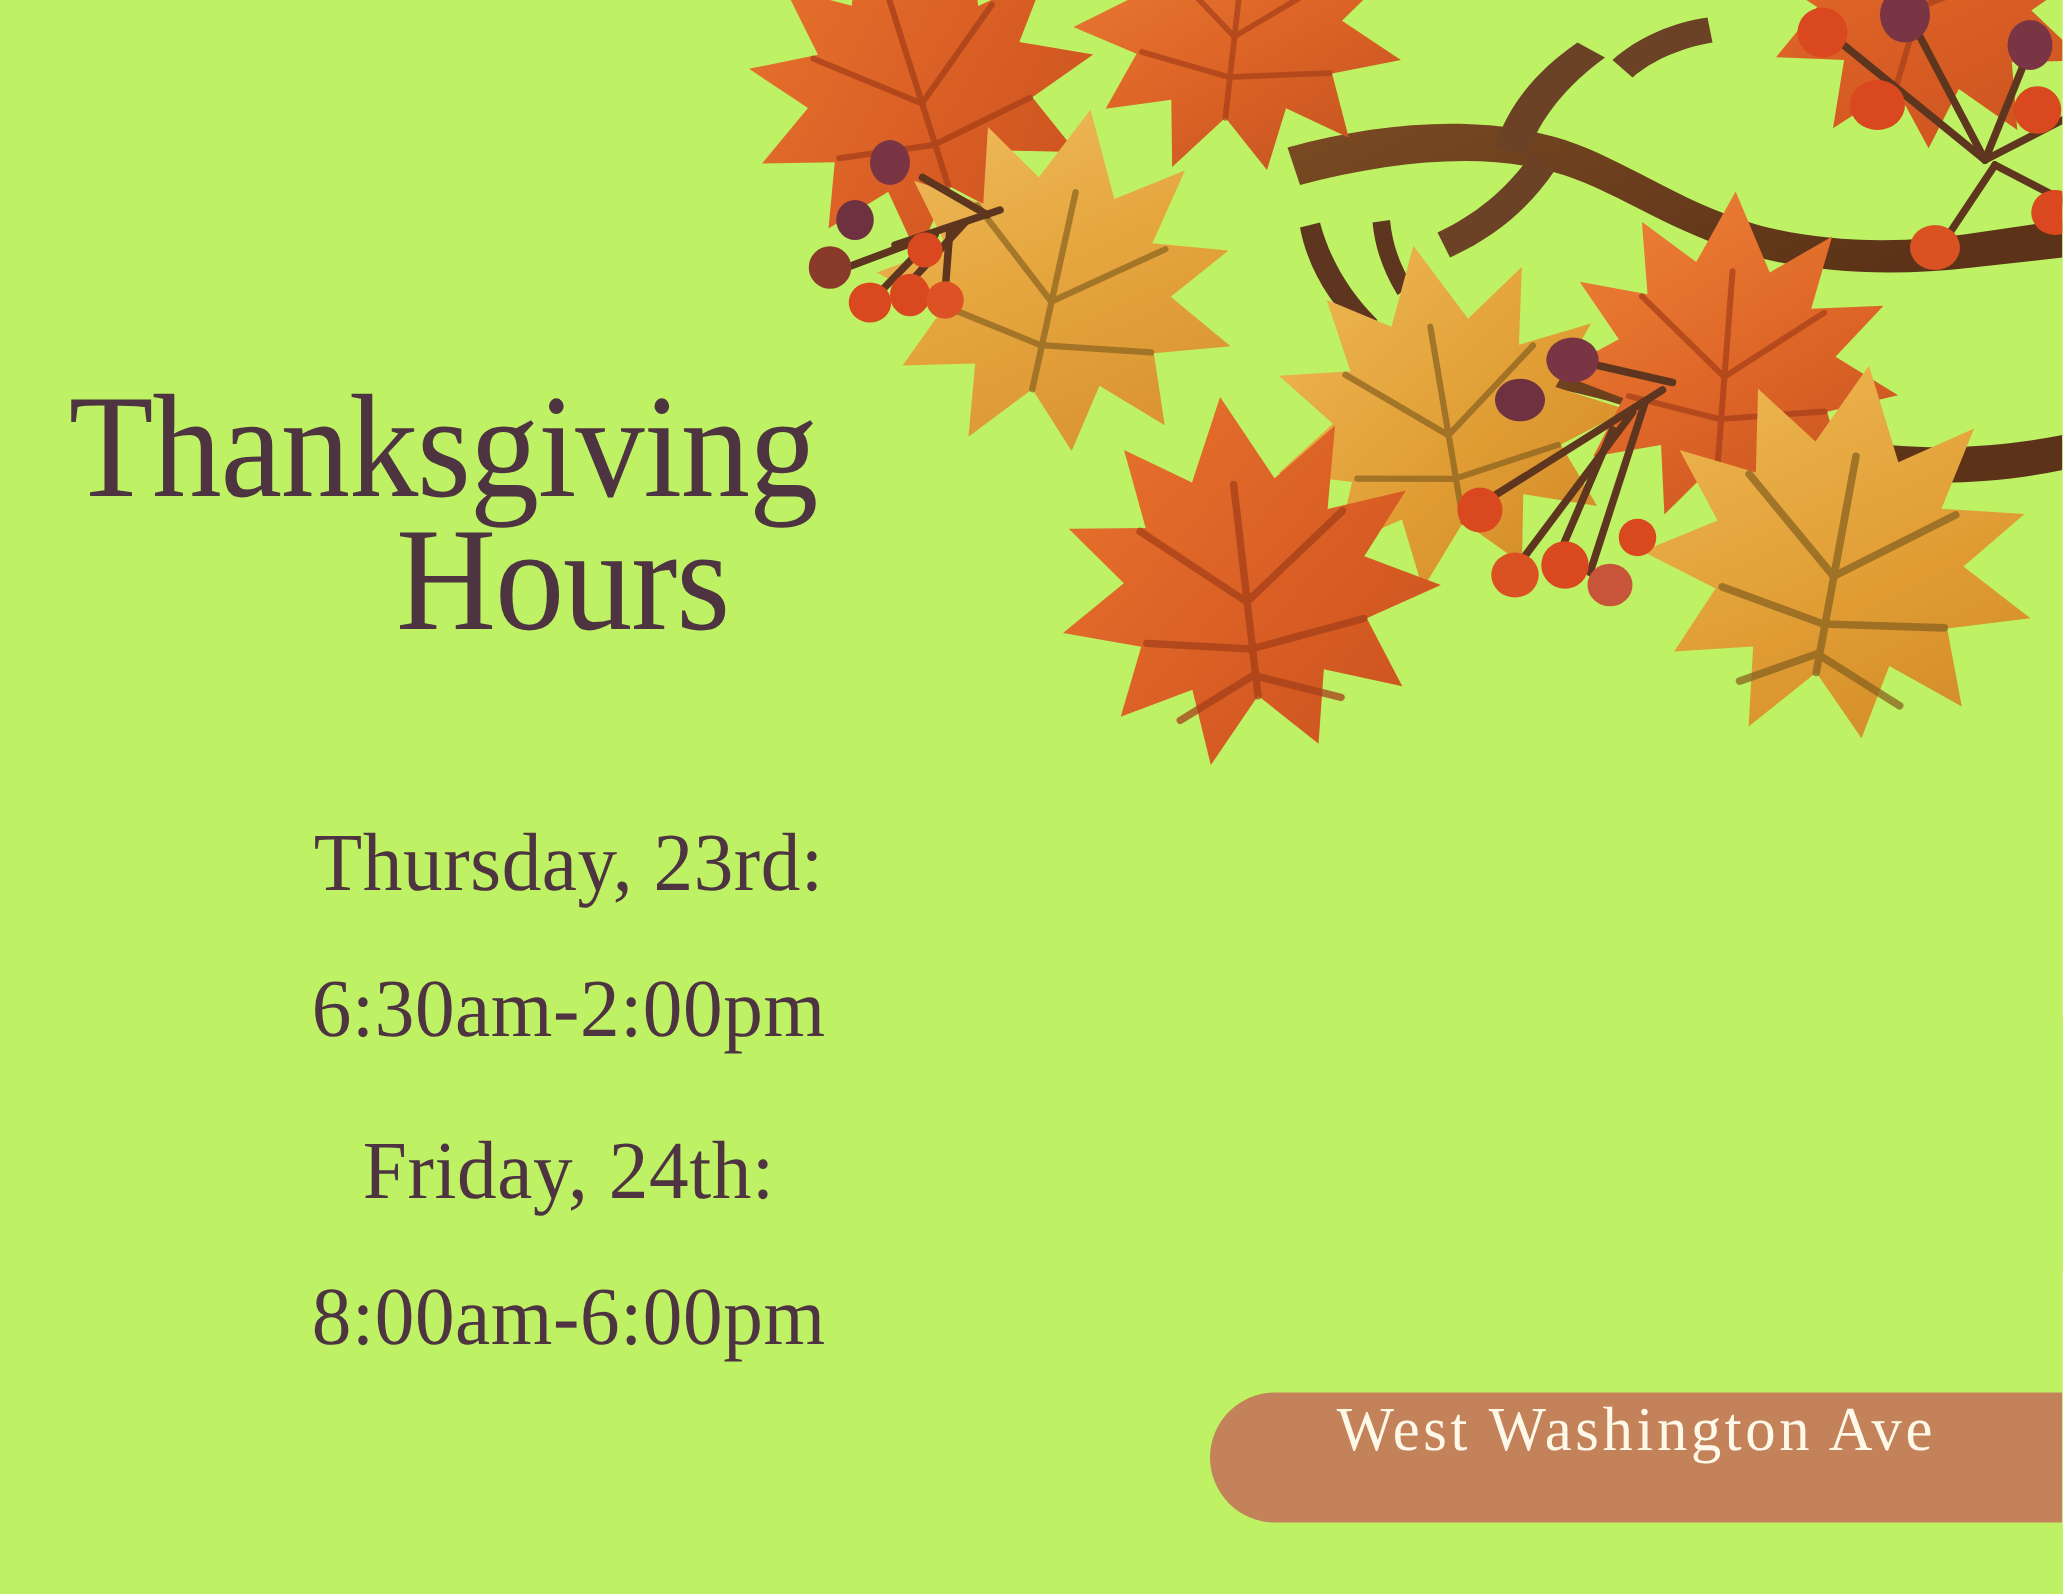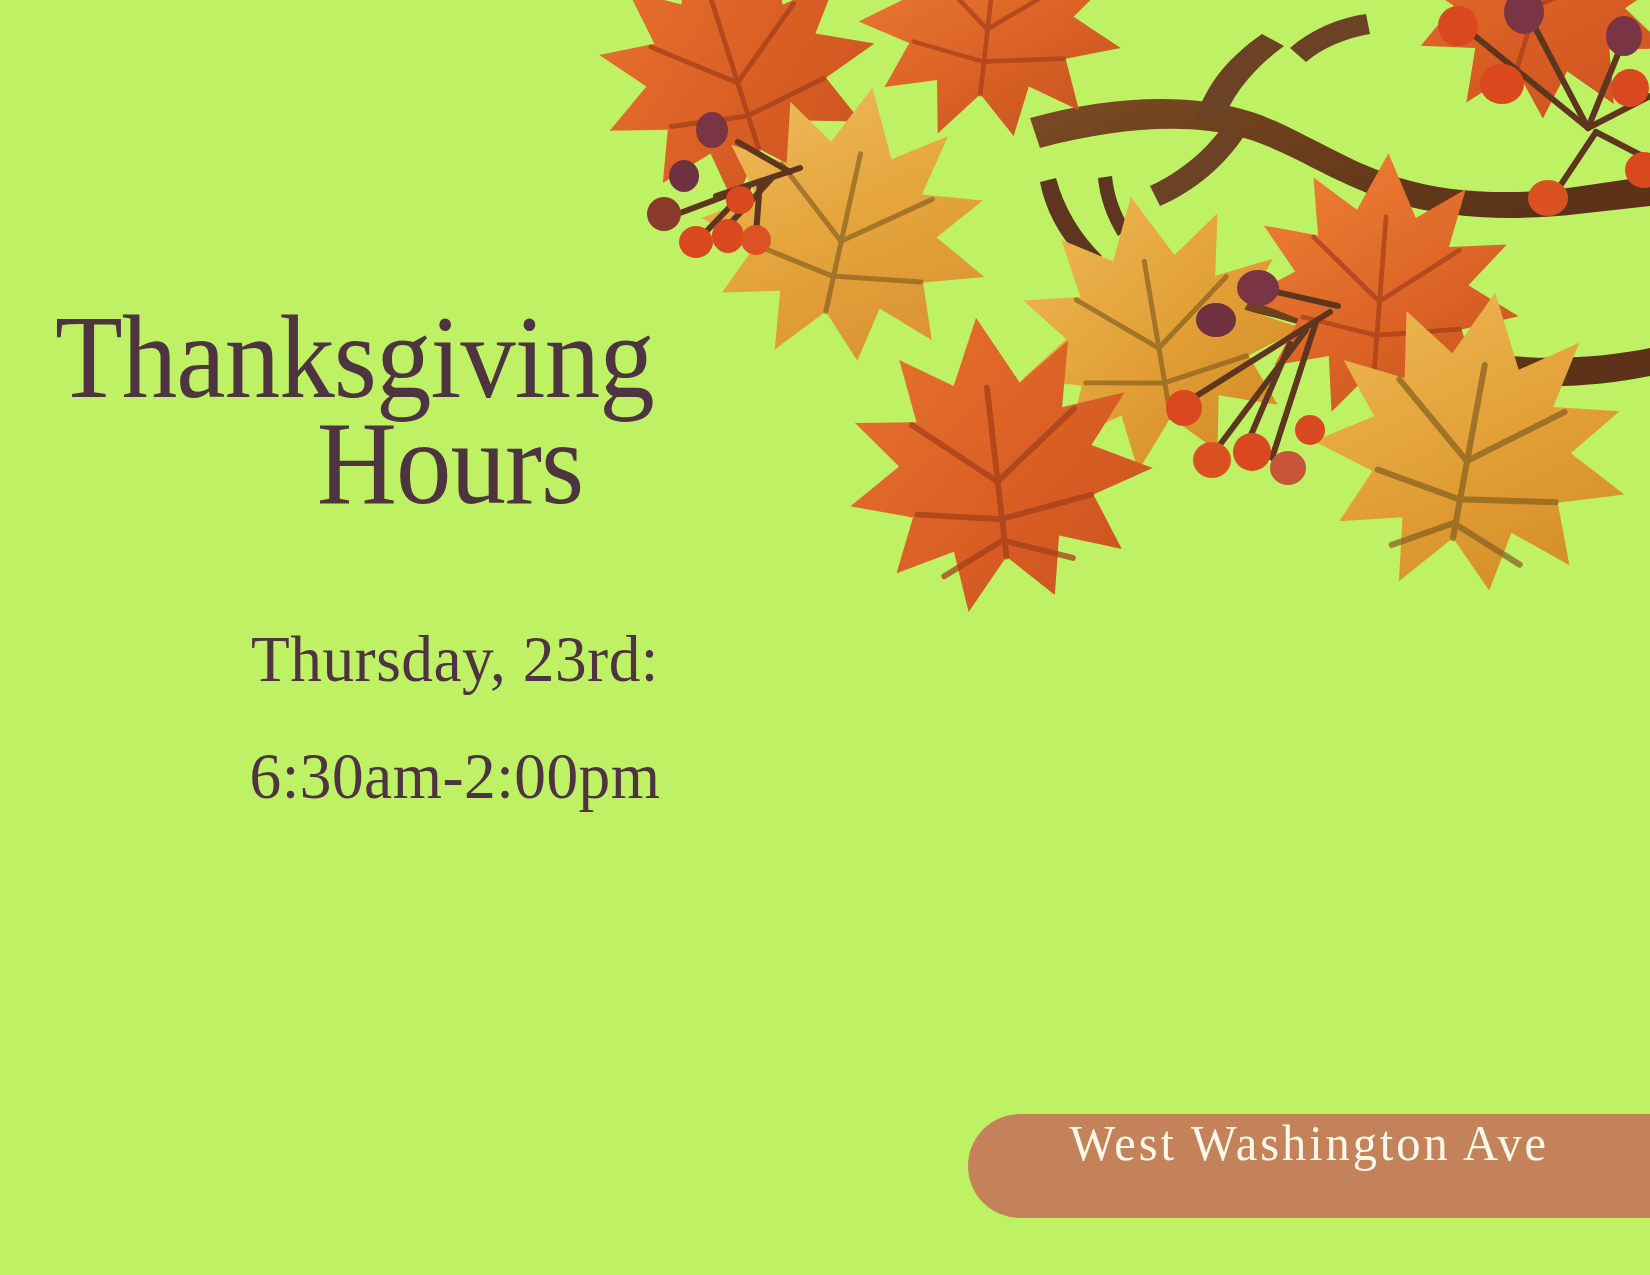--- a/index.html
+++ b/index.html
@@ -18,21 +18,21 @@
     font-family:"Liberation Serif", serif;
     font-size:118px;line-height:0.90;
     font-weight:400;
     letter-spacing:-1px;
     text-align:center;
   }
   #title .l1{display:block;text-align:left;transform:scaleX(0.94);transform-origin:left center;}
   #title .l2{display:block;text-align:center;transform:scaleX(0.94);}
 
   .hours-block{position:absolute;width:700px;left:105px;color:#4E3341;text-align:center;}
-  #block-thu{top:600px;}
+  #block-thu{top:632px;}
   #block-fri{top:878px;}
   .hline{
     font-family:"Liberation Serif", serif;
     font-size:66px;line-height:1.78;
     letter-spacing:0.5px;
     transform:scaleX(0.96);
     white-space:nowrap;
   }
 
   #banner{
@@ -274,18 +274,22 @@
   <div id="title">
     <span class="l1">Thanksgiving</span>
     <span class="l2">Hours</span>
   </div>
 
   <div class="hours-block" id="block-thu">
     <div class="hline">Thursday, 23rd:</div>
     <div class="hline">6:30am-2:00pm</div>
   </div>
 
+  <div class="hours-block" id="block-fri">
+    <div class="hline">Friday, 24th:</div>
+    <div class="hline">8:00am-6:00pm</div>
+  </div>
 
   <div id="banner">
     <span id="banner-label">West Washington Ave</span>
   </div>
 
 </div>
 
 </body></html>

